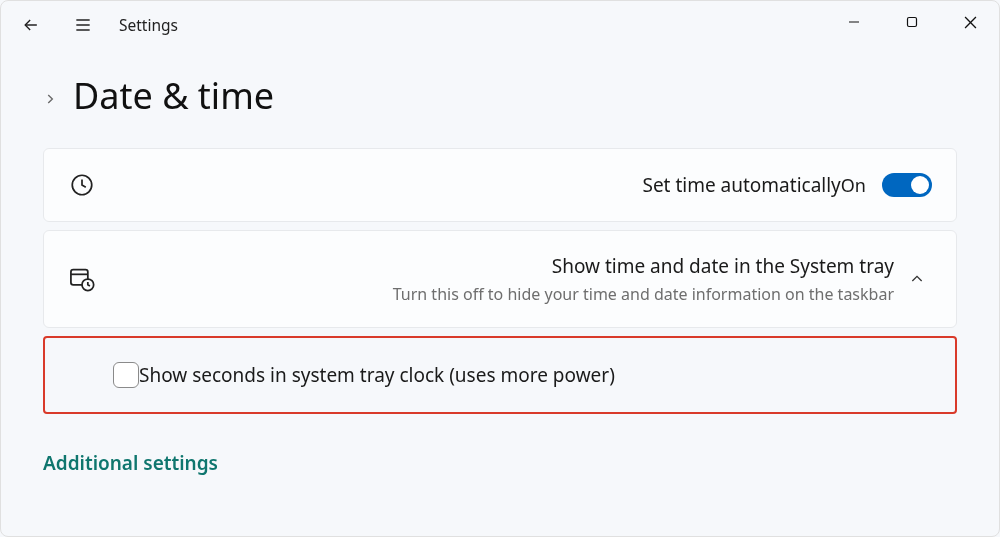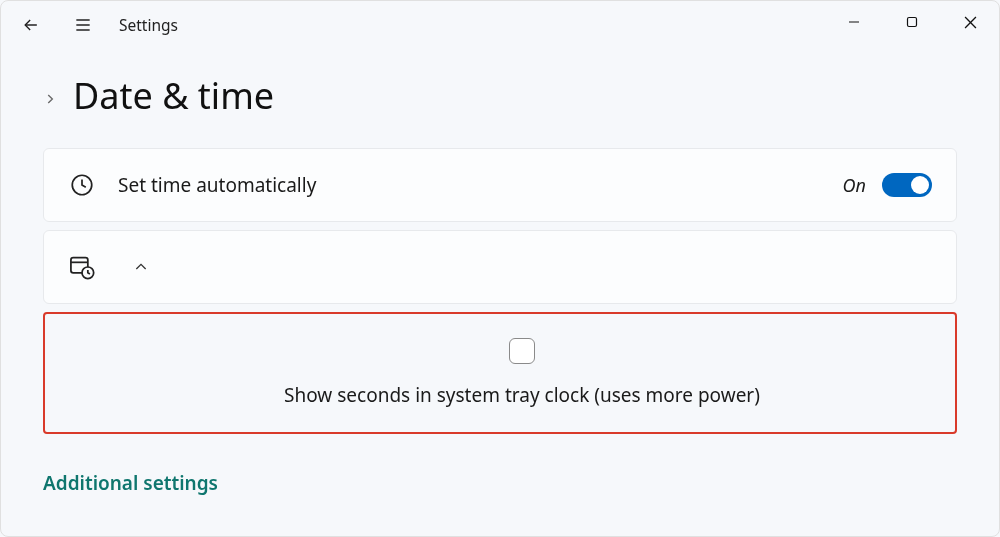--- a/index.html
+++ b/index.html
@@ -81,21 +81,21 @@
     .card {
       background: #fcfdfe;
       border: 1px solid #e7e9ec;
       border-radius: 6px;
       margin-bottom: 8px;
     }
     .row {
       display: flex;
       align-items: center;
       padding: 22px 24px;
-      gap: 22px;
+      text-align: right;
     }
     .row-icon {
       width: 28px;
       height: 28px;
       display: flex;
       align-items: center;
       justify-content: center;
       flex-shrink: 0;
       color: #222;
     }
@@ -110,21 +110,20 @@
       color: #1a1a1a;
     }
     .row-sub {
       font-size: 16px;
       color: #6e6e6e;
     }
     .toggle-group {
       display: flex;
       align-items: center;
       gap: 16px;
-      font-style: italic;
     }
     .toggle-label {
       font-size: 18px;
       color: #1a1a1a;
     }
     .toggle {
       width: 50px;
       height: 24px;
       border-radius: 12px;
       position: relative;
@@ -160,23 +159,21 @@
       justify-content: center;
       color: #333;
       margin-left: 8px;
     }
     .subrow {
       border: 2px solid #d93a2a;
       border-radius: 4px;
       padding: 24px 24px 24px 68px;
       display: flex;
       align-items: center;
-      gap: 18px;
       margin-bottom: 36px;
-      flex-direction: column;
     }
     .checkbox {
       width: 26px;
       height: 26px;
       border: 1.5px solid #8a8a8a;
       border-radius: 6px;
       background: #fff;
       flex-shrink: 0;
     }
     .sub-label {
@@ -263,20 +260,24 @@
   <div class="card">
     <div class="row">
       <div class="row-icon">
         <svg width="28" height="28" viewBox="0 0 24 24" fill="none" stroke="currentColor" stroke-width="1.5">
           <rect x="2.5" y="4" width="14.5" height="13" rx="2"></rect>
           <line x1="2.5" y1="8" x2="17" y2="8"></line>
           <circle cx="17" cy="17" r="5" fill="#fcfdfe"></circle>
           <polyline points="17 14.5 17 17 18.8 18"></polyline>
         </svg>
       </div>
+      <div class="row-text">
+        <div class="row-title">Show time and date in the System tray</div>
+        <div class="row-sub">Turn this off to hide your time and date information on the taskbar</div>
+      </div>
       <div class="chevron">
         <svg width="16" height="16" viewBox="0 0 24 24" fill="none" stroke="currentColor" stroke-width="2">
             <polyline points="5 15 12 8 19 15"></polyline>
           </svg>
       </div>
     </div>
   </div>
 
   <div class="subrow">
     <div class="checkbox"></div>

